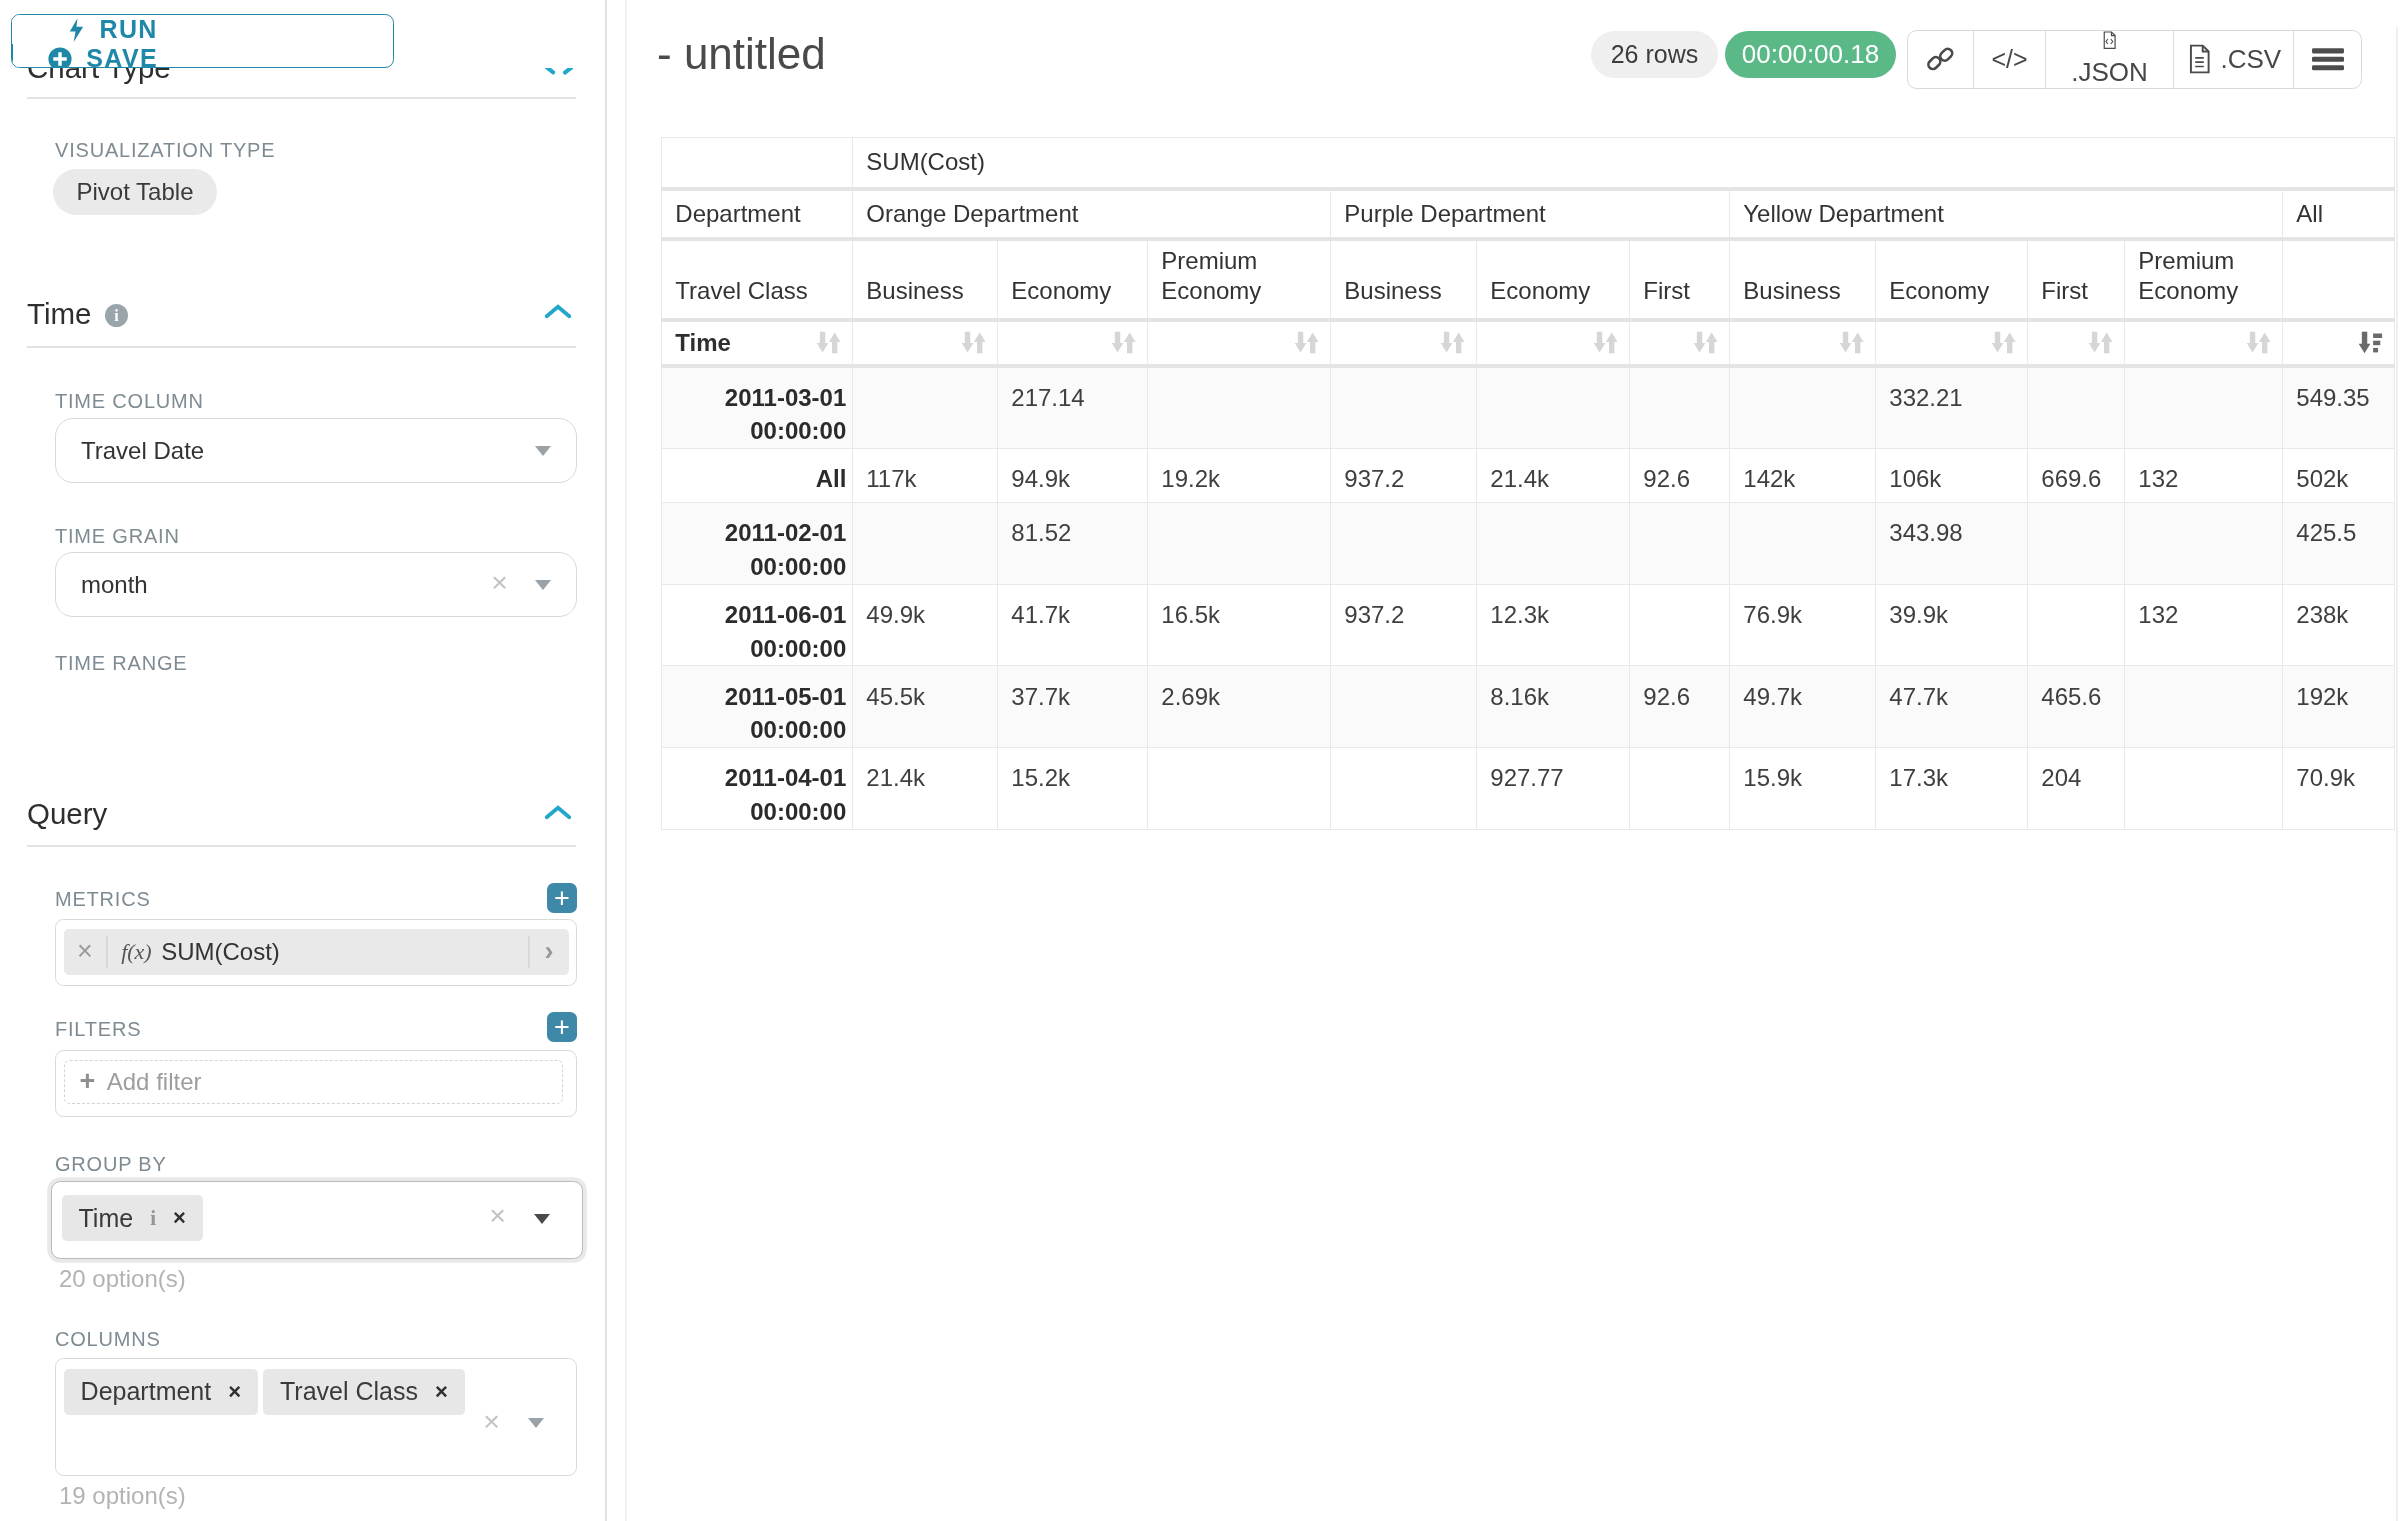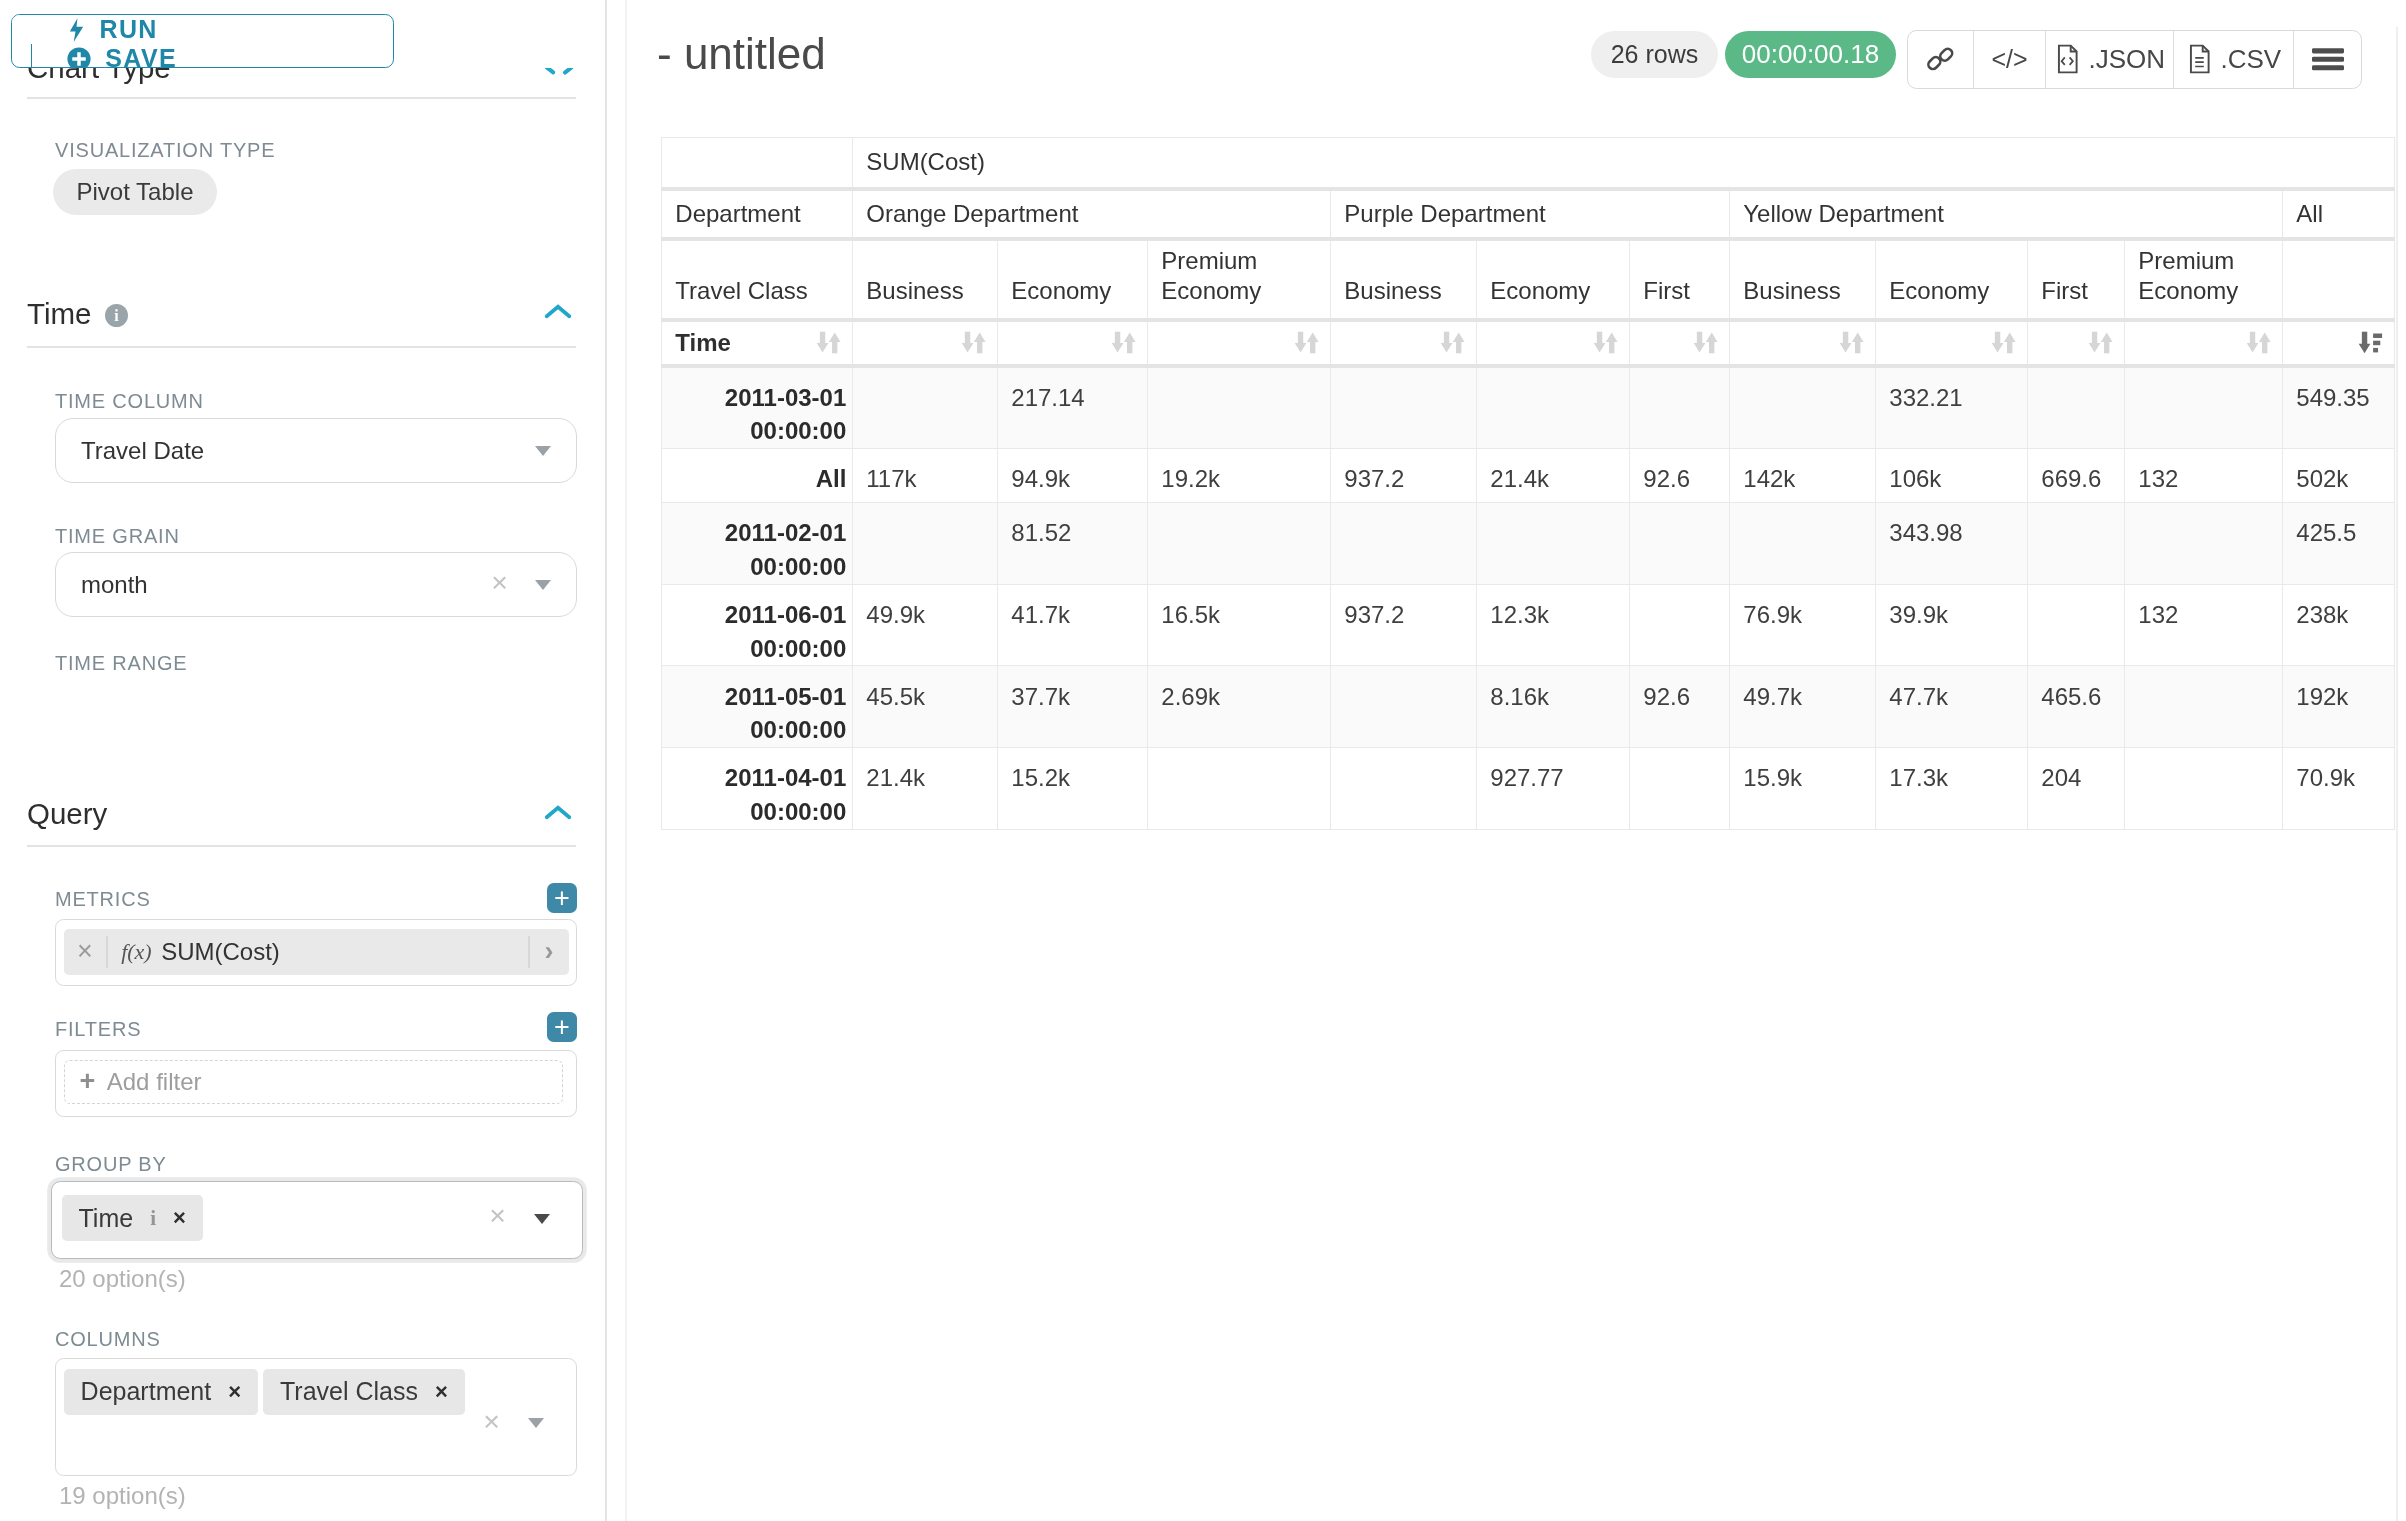--- a/index.html
+++ b/index.html
@@ -8,21 +8,21 @@
   #app{position:relative;width:2406px;height:1522px;}
   .abs{position:absolute;}
   
   .vline{position:absolute;width:1.9px;background:#e4e4e4;}
   .lbl{font-size:20px;color:#7e8b93;letter-spacing:0.8px;font-weight:400;}
   .sec-title{font-size:29.5px;color:#2e2e2e;font-weight:500;}
   .divider{position:absolute;height:1.9px;background:#e3e3e3;}
   .btn-group{display:flex;border:1.9px solid #1f87a7;border-radius:8.6px;overflow:hidden;background:#fff;}
   .tbtn{display:flex;align-items:center;justify-content:center;gap:13.3px;
         color:#1f87a7;font-size:25px;font-weight:700;letter-spacing:1.4px;cursor:pointer;background:#fff;}
-  .tbtn+.tbtn{border-left:1.9px solid #1f87a7;margin-left:19px;}
+  .tbtn+.tbtn{border-left:1.9px solid #1f87a7;}
   .select{position:absolute;background:#fff;border:1.9px solid #d9d9d9;border-radius:18px;
           display:flex;align-items:center;font-size:24px;color:#333;}
   .select .val{padding-left:25px;}
   .caret{width:0;height:0;border-left:8.6px solid transparent;border-right:8.6px solid transparent;
          border-top:10.5px solid #9aa2a8;}
   .clear-x{color:#c3c3c3;font-size:28.5px;line-height:1;}
   .pill-gray{position:absolute;background:#eaeaea;border-radius:25px;display:flex;align-items:center;
              justify-content:center;font-size:24px;color:#3a3a3a;}
   .info-dot{width:23px;height:23px;border-radius:50%;background:#9aa5ab;color:#fff;
             display:flex;align-items:center;justify-content:center;
@@ -208,21 +208,21 @@
     <div class="icon-group" style="left:1298px;top:29.5px;">
       <div class="iseg" style="width:65px;">
         <svg width="28.5" height="28.5" viewBox="0 0 24 24" fill="none" stroke="#4a4a4a" stroke-width="2.2">
           <rect x="1.5" y="11.5" width="11" height="7.5" rx="3.7" transform="rotate(-45 7 15.2)"></rect>
           <rect x="11.5" y="4.5" width="11" height="7.5" rx="3.7" transform="rotate(-45 17 8.2)"></rect>
         </svg>
       </div>
       <div class="iseg" style="width:71px;">
         <span style="font-size:25px;font-weight:500;">&lt;/&gt;</span>
       </div>
-      <div class="iseg" style="width:127px;">
+      <div class="iseg" style="width:127px;flex-direction:column;">
         <svg width="27" height="30" viewBox="0 0 24 28" fill="none" stroke="#4a4a4a" stroke-width="1.8">
           <path d="M4 1.5 h11 l5.5 5.5 v19.5 h-16.5 z"></path>
           <path d="M15 1.5 v5.5 h5.5"></path>
           <path d="M9.5 12.5 l-3 3.5 3 3.5 M14 12.5 l3 3.5 -3 3.5" stroke-width="1.6"></path>
         </svg>
         <span>.JSON</span>
       </div>
       <div class="iseg" style="width:119px;">
         <svg width="27" height="30" viewBox="0 0 24 28" fill="none" stroke="#4a4a4a" stroke-width="1.8">
           <path d="M4 1.5 h11 l5.5 5.5 v19.5 h-16.5 z"></path>

